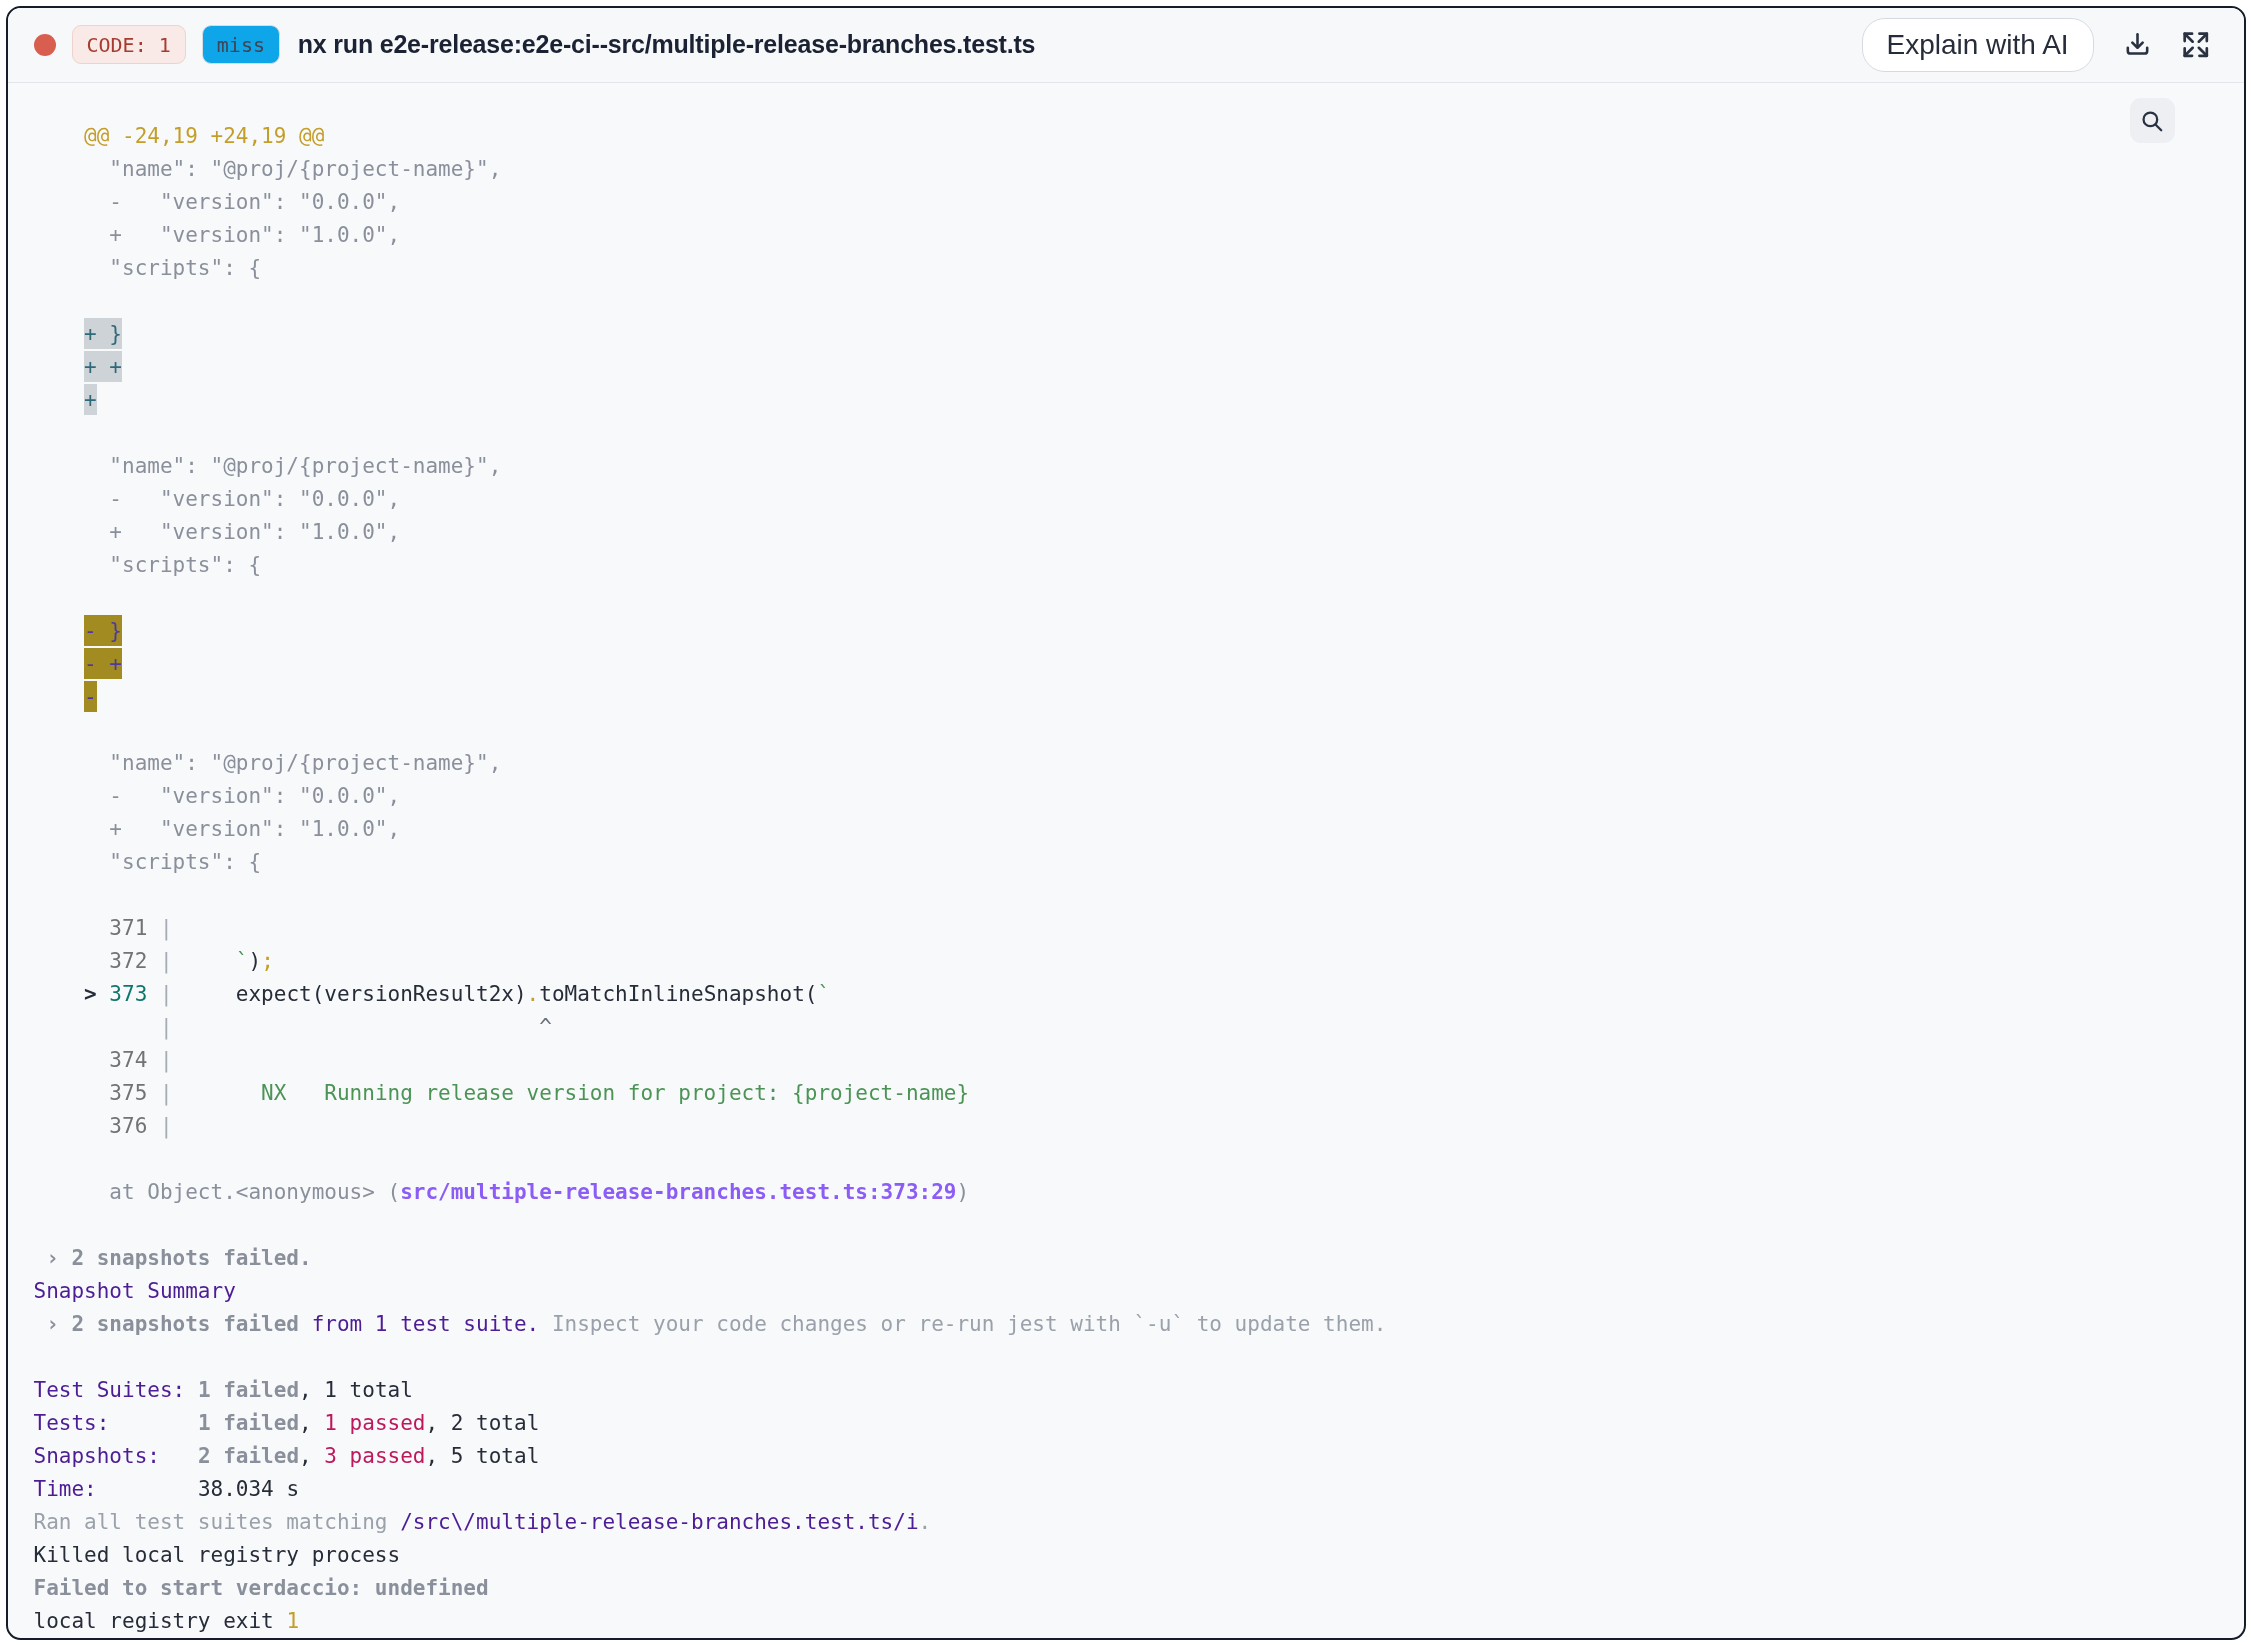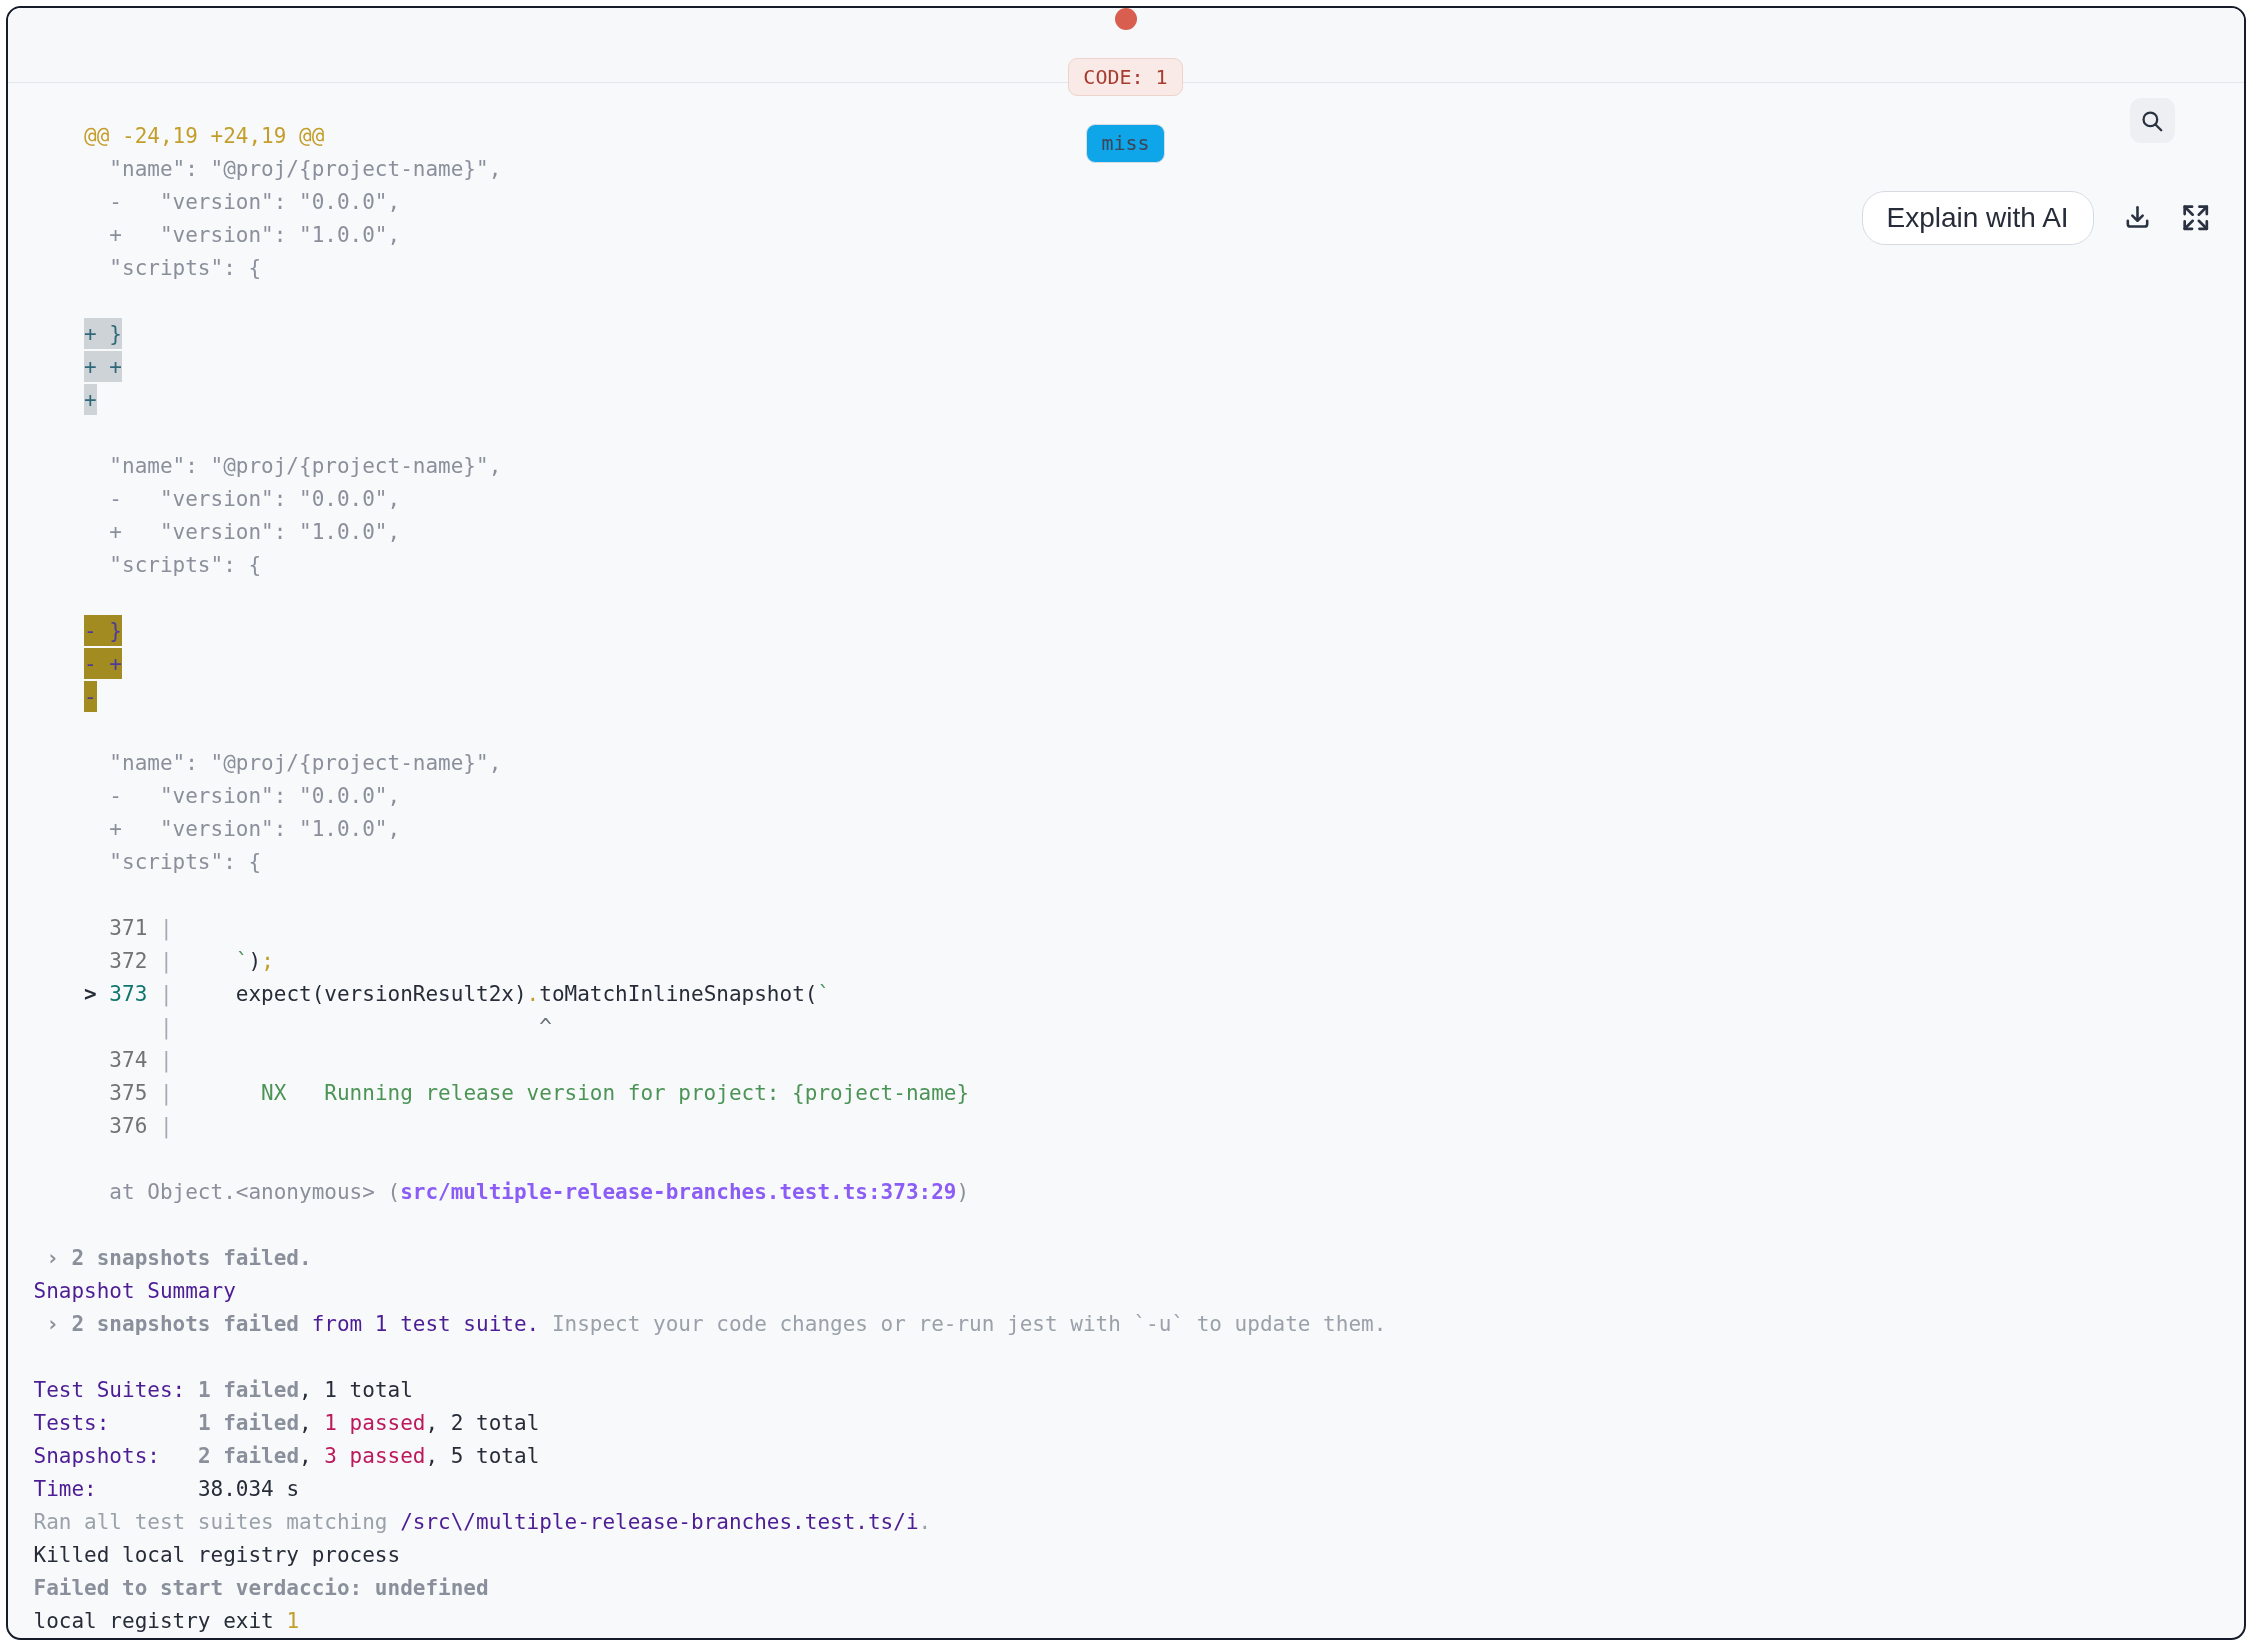--- a/index.html
+++ b/index.html
@@ -3,22 +3,22 @@
 <meta charset="utf-8">
 <style>
   html, body { margin: 0; padding: 0; background: #ffffff; width: 2252px; height: 1646px; font-family: "Liberation Sans", sans-serif; }
   .window {
     position: absolute; inset: 5.5px;
     border: 2.8px solid #161c2a; border-radius: 14.8px;
     background: #f8f9fb; overflow: hidden;
     box-sizing: border-box;
   }
   .topbar {
-    height: 74px; display: flex; align-items: center; gap: 28px;
-    padding: 0 26px; background: #f7f8fa; border-bottom: 0.9px solid #e3e6ea; flex-direction: column;
+    height: 74px; display: flex; align-items: center; gap: 16px;
+    padding: 0 26px; background: #f7f8fa; border-bottom: 0.9px solid #e3e6ea;
   }
   .dot { width: 22px; height: 22px; border-radius: 50%; background: #d85f50; flex: none; }
   .badge {
     font-family: "DejaVu Sans Mono", monospace; font-size: 20px; line-height: 1;
     padding: 8.3px 14px; border-radius: 9.2px; white-space: nowrap; flex: none;
   }
   .badge-code { background: #faeae7; border: 1.8px solid #eed2cc; color: #a63c30; }
   .badge-miss { background: #0ea5e9; border: 1.8px solid #d9dde2; color: #3e4556; }
   .title {
     font-size: 25px; font-weight: 600; color: #1b2233; margin: 0 0 0 1.8px;
@@ -67,20 +67,21 @@
 </style>
 </head>
 <body>
 
 <div class="window">
 
   <header class="topbar">
     <span class="dot"></span>
     <span class="badge badge-code">CODE: 1</span>
     <span class="badge badge-miss">miss</span>
+    <h1 class="title">nx run e2e-release:e2e-ci--src/multiple-release-branches.test.ts</h1>
     <div class="topbar-actions">
       <button class="btn-explain">Explain with AI</button>
       <button class="icon-btn">
         <svg width="31" height="31" viewBox="0 0 24 24" fill="none" stroke="#2a3242" stroke-width="2" stroke-linecap="round" stroke-linejoin="round">
           <path d="M12 4v10"></path>
             <path d="M8 10.5l4 4 4-4"></path>
             <path d="M4.5 14.5v2.5a2 2 0 0 0 2 2h11a2 2 0 0 0 2-2v-2.5"></path>
         </svg>
       </button>
       <button class="icon-btn">

